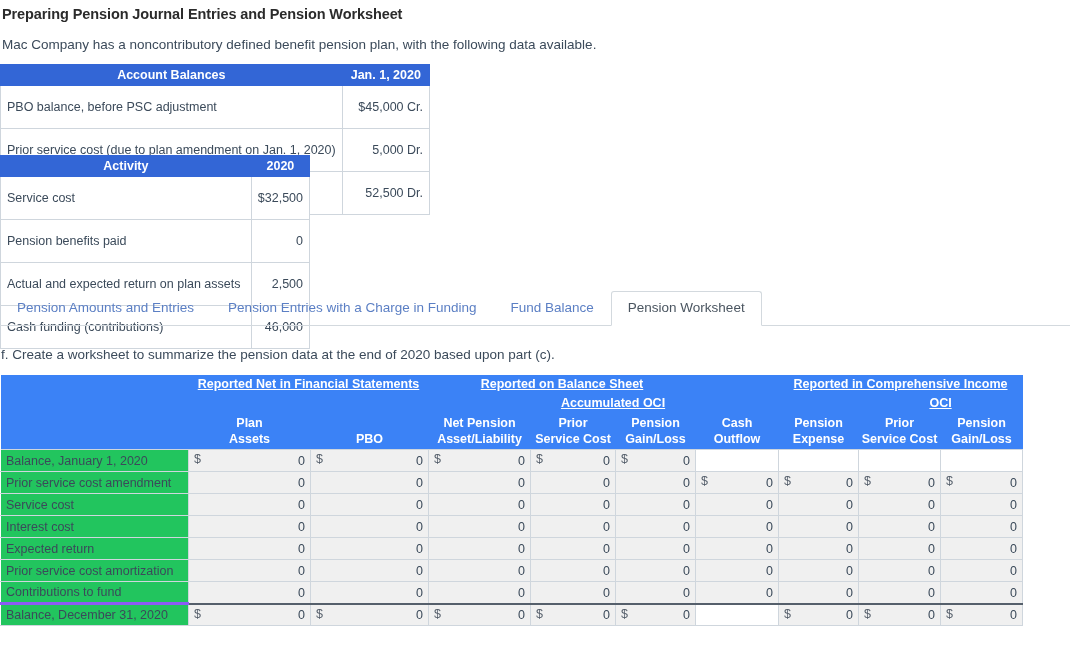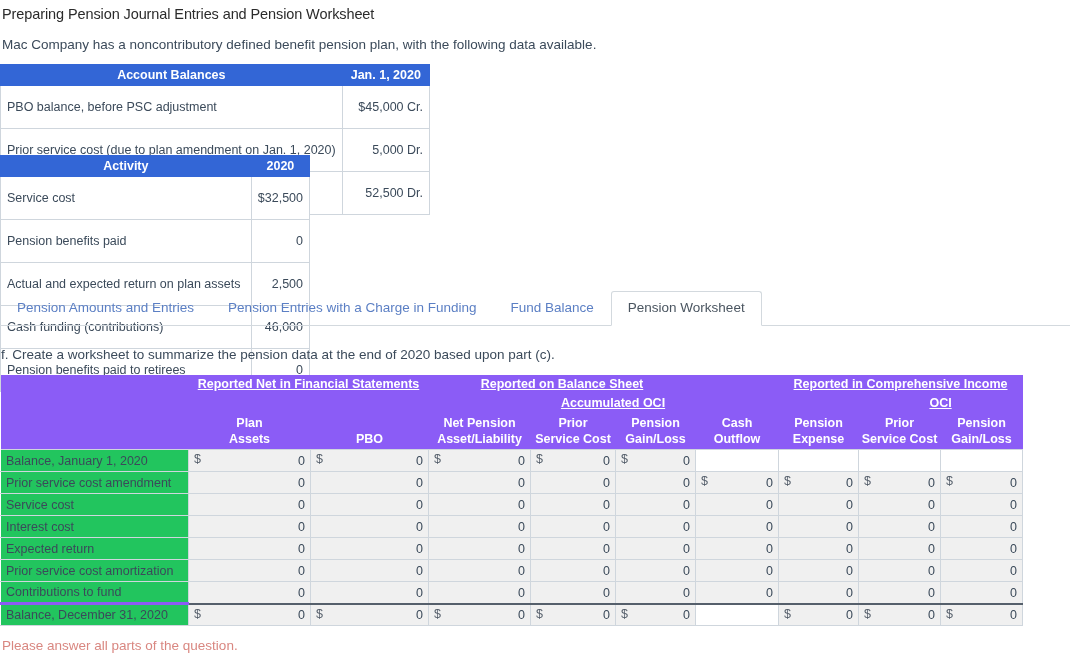--- a/index.html
+++ b/index.html
@@ -9,21 +9,21 @@
     background: #ffffff;
     font-family: "Liberation Sans", sans-serif;
     color: #333333;
     overflow: hidden;
   }
   .page { position: relative; width: 1072px; height: 659px; }
 
   
   .title {
     position: absolute; left: 2px; top: 6px;
-    font-size: 14.5px; font-weight: normal; color: #2b2b2b;
+    font-size: 14.5px; font-weight: bold; color: #2b2b2b;
     letter-spacing: -0.1px;
   }
   .intro {
     position: absolute; left: 2px; top: 37px;
     font-size: 13.5px; color: #3b4a5a;
   }
 
   
   .factbl {
     position: absolute;
@@ -92,21 +92,21 @@
   
   .ws {
     position: absolute; left: 0px; top: 375px;
     width: 1022px;
     border-collapse: collapse;
     table-layout: fixed;
     font-size: 12.5px;
     color: #3b4a5a;
   }
   .ws .hdr td {
-    background: #8b5cf6;
+    background: #3b82f6;
     color: #ffffff;
     font-weight: bold;
     font-size: 12.5px;
     text-align: center;
     padding: 1px 2px;
     border: none;
     line-height: 1.35;
     vertical-align: bottom;
   }
   .ws .hdr td.u span { text-decoration: underline; }
@@ -198,24 +198,20 @@
           <td>Pension benefits paid</td>
           <td class="num">0</td>
         </tr>
         <tr>
           <td>Actual and expected return on plan assets</td>
           <td class="num">2,500</td>
         </tr>
         <tr>
           <td>Cash funding (contributions)</td>
           <td class="num">46,000</td>
-        </tr>
-        <tr>
-          <td>Pension benefits paid to retirees</td>
-          <td class="num">0</td>
         </tr>
       </tbody>
   </table>
 
   <div class="tabs" id="tabstrip">
       <div class="tab"><span>Pension Amounts and Entries</span></div>
       <div class="tab"><span>Pension Entries with a Charge in Funding</span></div>
       <div class="tab"><span>Fund Balance</span></div>
       <div class="tab active"><span>Pension Worksheet</span></div>
     </div>
@@ -385,15 +381,14 @@
           <td><span class="dollar">$</span><span>0</span></td>
           <td><span class="dollar">$</span><span>0</span></td>
           <td class="blank"></td>
           <td><span class="dollar">$</span><span>0</span></td>
           <td><span class="dollar">$</span><span>0</span></td>
           <td><span class="dollar">$</span><span>0</span></td>
         </tr>
       </tbody>
   </table>
 
-  <div class="msg">Please answer all parts of the question.</div>
 
 </div>
 
 </body></html>

